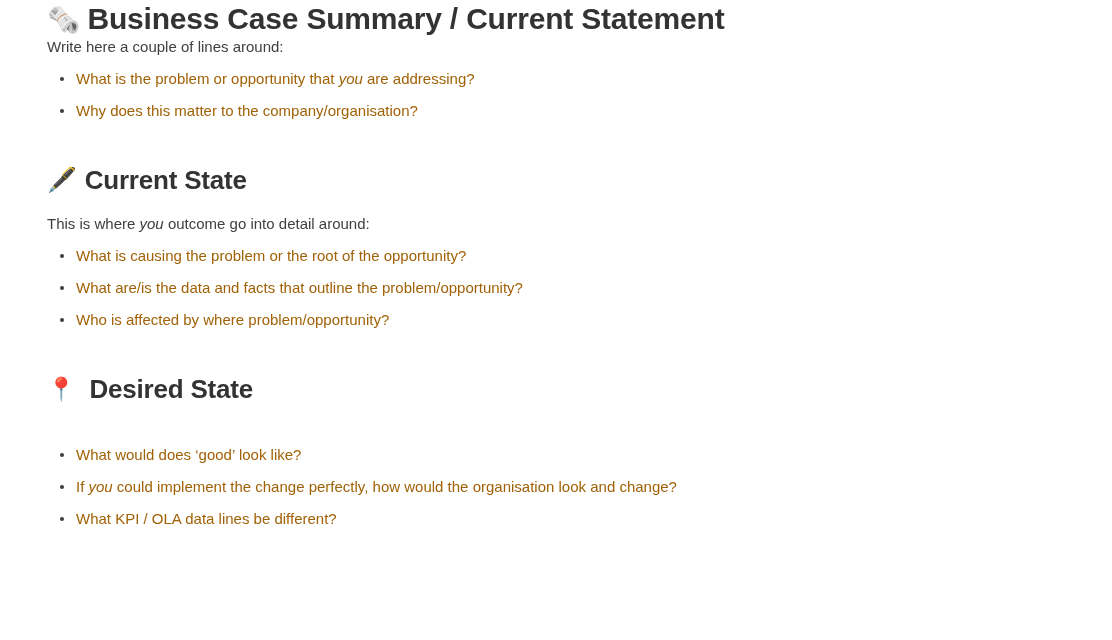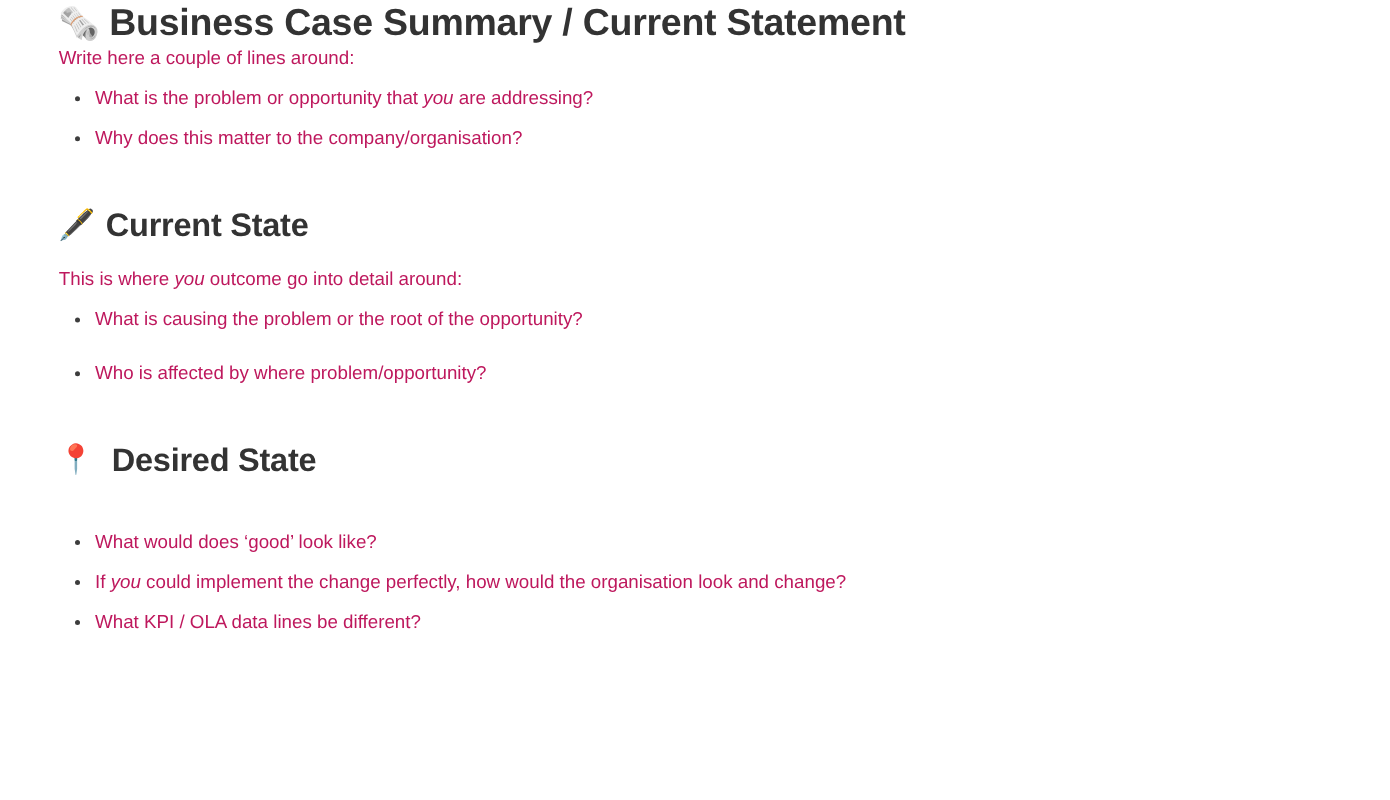--- a/index.html
+++ b/index.html
@@ -74,35 +74,35 @@
     font-size: 23px;
     margin-right: 14px;
   }
 
   
   .intro {
     margin: 0;
     padding: 0 0 0 47px;
     font-size: 15px;
     line-height: 21px;
-    color: #be185d;
+    color: #404040;
   }
 
   ul.bullets {
     margin: 0;
     padding: 0;
     list-style: none;
   }
   ul.bullets li {
     position: relative;
     margin: 0;
     padding: 0 0 0 76px;
     font-size: 15px;
     line-height: 21px;
-    color: #be185d;
+    color: #a16207;
   }
   ul.bullets li::before {
     content: "";
     position: absolute;
     left: 60px;
     top: 9px;
     width: 4px;
     height: 4px;
     border-radius: 50%;
     background: #3d3d3d;
@@ -151,20 +151,23 @@
     <div class="gap-h2-intro"></div>
     <p class="intro">
       <span>This is where </span><em>you</em><span> outcome go into detail around:</span>
     </p>
     <div class="gap-intro-list"></div>
     <ul class="bullets">
       <li>
         <span>What is causing the problem or the root of the opportunity?</span>
       </li>
       <li class="spacer-li" style="height:11px;list-style:none;padding:0;"></li>
+      <li>
+        <span>What are/is the data and facts that outline the problem/opportunity?</span>
+      </li>
       <li class="spacer-li" style="height:11px;list-style:none;padding:0;"></li>
       <li>
         <span>Who is affected by where problem/opportunity?</span>
       </li>
     </ul>
   </div>
 
   <div class="gap-section"></div>
 
   <div class="doc-section">

